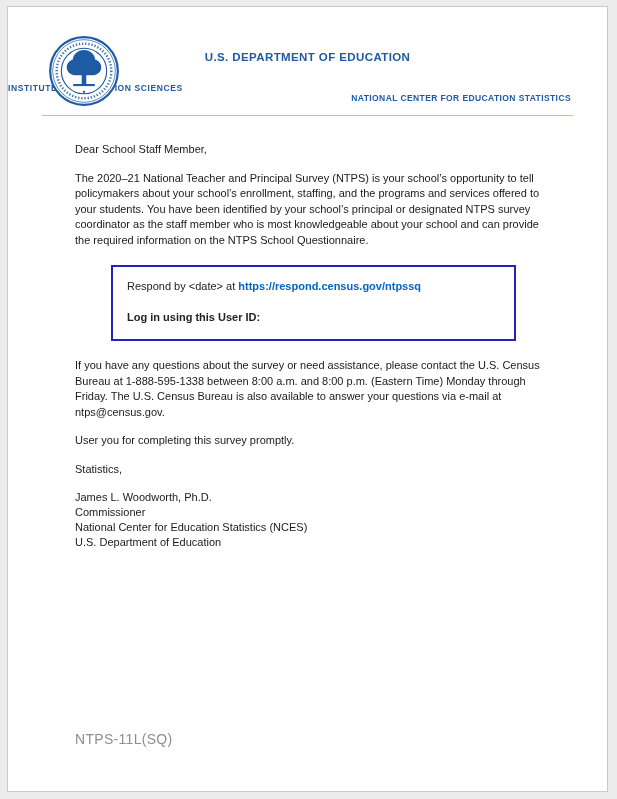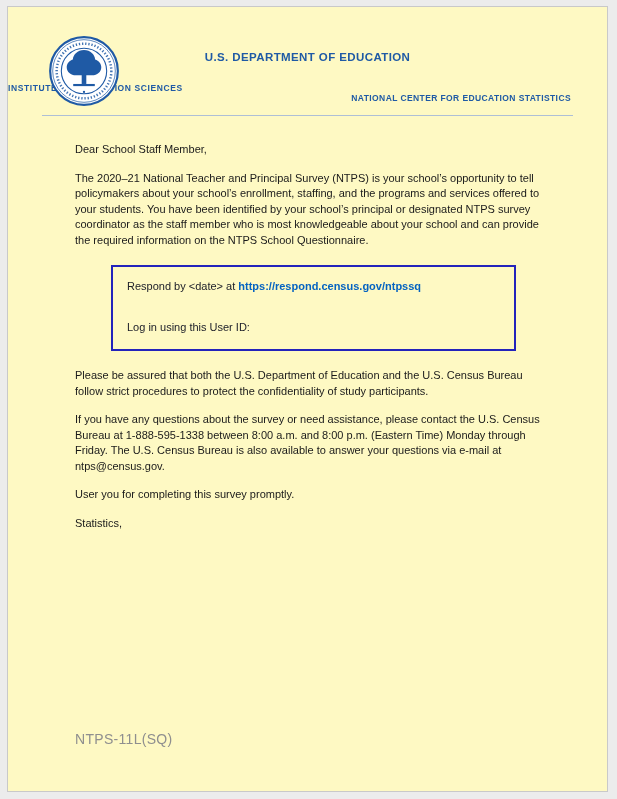--- a/index.html
+++ b/index.html
@@ -13,21 +13,21 @@
   body{
     background:#ececec;
     font-family:"Liberation Sans","DejaVu Sans",sans-serif;
     position:relative;
     overflow:hidden;
   }
   .page{
     position:absolute;
     left:7px;top:6px;
     width:601px;height:786px;
-    background:#fef9c3;
+    background:#ffffff;
     border:1px solid #c9c9c9;
   }
   
   .header{position:relative;padding-top:44px;}
   .seal{position:absolute;left:40px;top:28px;width:72px;height:72px;}
   .agency{
     text-align:center;color:var(--blue);
     font-weight:bold;font-size:11.5px;letter-spacing:.4px;
   }
   .institute{
@@ -54,21 +54,21 @@
   .respond-box{
     border:2px solid var(--boxblue);
     margin:17px 0 17px 36px;
     width:405px;
     padding:12px 14px 14px 14px;
   }
   .respond-line{font-size:11px;color:#20222b;}
   .respond-line .url{
     color:var(--link);font-weight:bold;text-decoration:none;
   }
-  .login-line{font-size:11px;color:#20222b;margin-top:25px;}
+  .login-line{font-size:11px;color:#20222b;margin-top:15px;font-weight:bold;}
   .signature div{line-height:15px;}
   .closing{margin-bottom:13px;}
   
   .footer{
     position:absolute;left:67px;bottom:44px;
     font-size:14px;color:#8f8f8f;letter-spacing:.3px;
   }
 </style>
 </head>
 <body>
@@ -101,25 +101,30 @@
 
     <p>The 2020–21 National Teacher and Principal Survey (NTPS) is your school’s opportunity to tell policymakers about your school’s enrollment, staffing, and the programs and services offered to your students. You have been identified by your school’s principal or designated NTPS survey coordinator as the staff member who is most knowledgeable about your school and can provide the required information on the NTPS School Questionnaire.</p>
 
     <div class="respond-box">
       <div class="respond-line">
         <span>Respond by &lt;date&gt; at </span><a href="#" class="url">https://respond.census.gov/ntpssq</a>
       </div>
       <div class="login-line">Log in using this User ID:</div>
     </div>
 
-    <p>Please be assured that both the U.S. Department of Education and the U.S. Census Bureau follow strict procedures to protect the confidentiality of study participants.</p>
 
     <p>If you have any questions about the survey or need assistance, please contact the U.S. Census Bureau at 1-888-595-1338 between 8:00 a.m. and 8:00 p.m. (Eastern Time) Monday through Friday. The U.S. Census Bureau is also available to answer your questions via e-mail at ntps@census.gov.</p>
 
     <p>User you for completing this survey promptly.</p>
 
     <p class="closing">Statistics,</p>
 
+    <div class="signature">
+      <div>James L. Woodworth, Ph.D.</div>
+      <div>Commissioner</div>
+      <div>National Center for Education Statistics (NCES)</div>
+      <div>U.S. Department of Education</div>
+    </div>
   </div>
 
   <div class="footer">NTPS-11L(SQ)</div>
 
 </div>
 
 </body></html>

